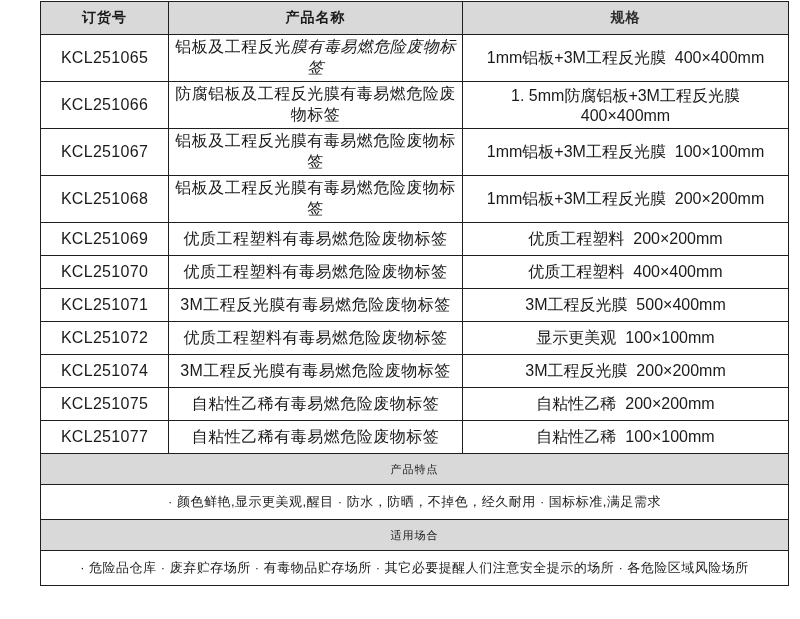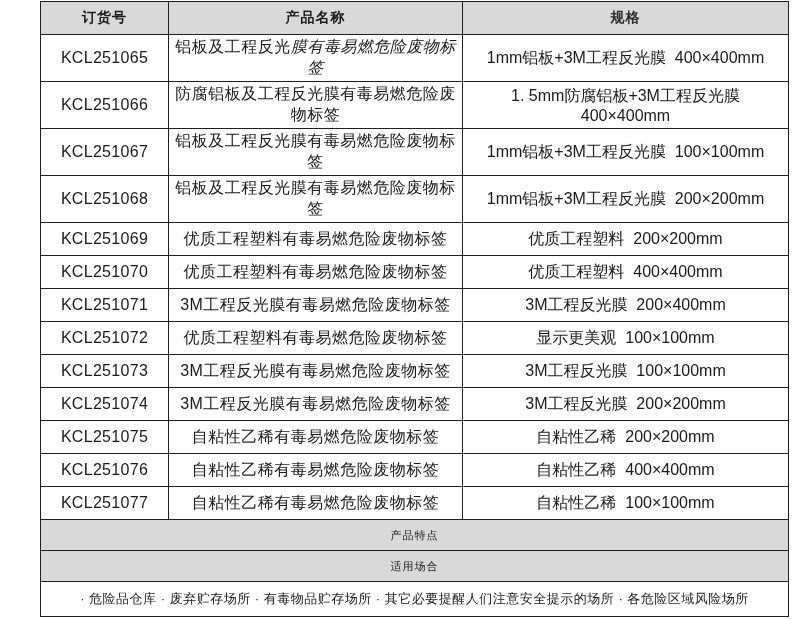--- a/index.html
+++ b/index.html
@@ -119,54 +119,47 @@
           <td class="spec-cell">优质工程塑料  200×200mm</td>
         </tr>
         <tr>
           <td class="order-cell">KCL251070</td>
           <td class="name-cell">优质工程塑料有毒易燃危险废物标签</td>
           <td class="spec-cell">优质工程塑料  400×400mm</td>
         </tr>
         <tr>
           <td class="order-cell">KCL251071</td>
           <td class="name-cell">3M工程反光膜有毒易燃危险废物标签</td>
-          <td class="spec-cell">3M工程反光膜  200×400mm</td>
+          <td class="spec-cell">3M工程反光膜  500×400mm</td>
         </tr>
         <tr>
           <td class="order-cell">KCL251072</td>
           <td class="name-cell">优质工程塑料有毒易燃危险废物标签</td>
           <td class="spec-cell">显示更美观  100×100mm</td>
-        </tr>
-        <tr>
-          <td class="order-cell">KCL251073</td>
-          <td class="name-cell">3M工程反光膜有毒易燃危险废物标签</td>
-          <td class="spec-cell">3M工程反光膜  100×100mm</td>
         </tr>
         <tr>
           <td class="order-cell">KCL251074</td>
           <td class="name-cell">3M工程反光膜有毒易燃危险废物标签</td>
           <td class="spec-cell">3M工程反光膜  200×200mm</td>
         </tr>
         <tr>
           <td class="order-cell">KCL251075</td>
           <td class="name-cell">自粘性乙稀有毒易燃危险废物标签</td>
           <td class="spec-cell">自粘性乙稀  200×200mm</td>
         </tr>
         <tr>
-          <td class="order-cell">KCL251076</td>
-          <td class="name-cell">自粘性乙稀有毒易燃危险废物标签</td>
-          <td class="spec-cell">自粘性乙稀  400×400mm</td>
-        </tr>
-        <tr>
           <td class="order-cell">KCL251077</td>
           <td class="name-cell">自粘性乙稀有毒易燃危险废物标签</td>
           <td class="spec-cell">自粘性乙稀  100×100mm</td>
         </tr>
         <tr class="section-header-row">
           <td class="" colspan="3">产品特点</td>
+        </tr>
+        <tr class="section-content-row">
+          <td class="" colspan="3">· 颜色鲜艳,显示更美观,醒目 · 防水，防晒，不掉色，经久耐用 · 国标标准,满足需求</td>
         </tr>
         <tr class="section-header-row">
           <td class="" colspan="3">适用场合</td>
         </tr>
         <tr class="section-content-row">
           <td class="" colspan="3">· 危险品仓库 · 废弃贮存场所 · 有毒物品贮存场所 · 其它必要提醒人们注意安全提示的场所 · 各危险区域风险场所</td>
         </tr>
       </tbody>
   </table>
 </div>

